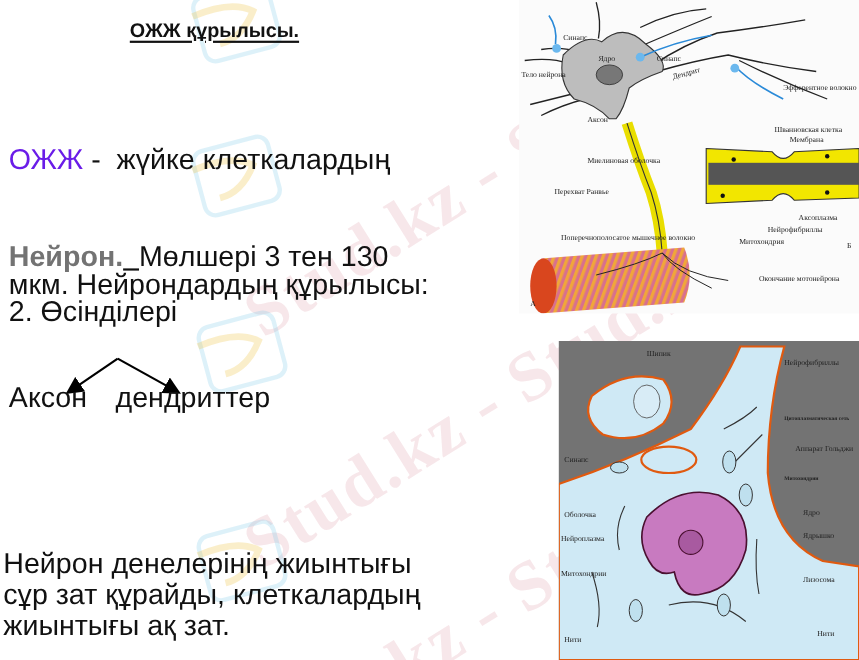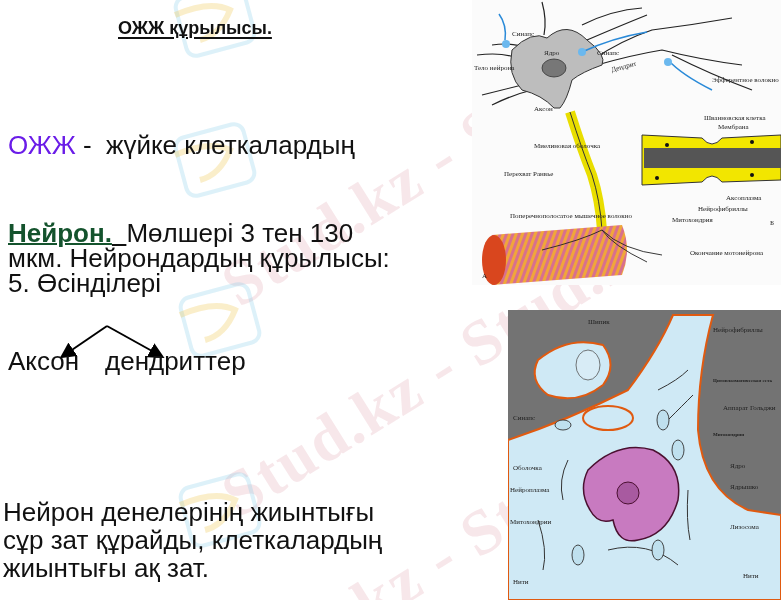--- a/index.html
+++ b/index.html
@@ -11,21 +11,21 @@
   }
   .abs { position: absolute; }
   .title {
     left: 72px; top: 18px; font-size: 18px; font-weight: bold;
     text-decoration: underline; text-decoration-thickness: 2px; text-underline-offset: 3px;
     color: #111;
     margin-left: 46px;
   }
   .para { font-size: 26px; line-height: 25px; }
   .accent { color: #6a1ce8; }
-  .accent-bold { color: #14532d; font-weight: bold; text-decoration: underline; text-decoration-thickness: 2px; }
+  .accent-bold { color: #737373; font-weight: bold; text-decoration-thickness: 2px; }
   .ul-gap { text-decoration: underline; }
   .watermark {
     position: absolute; font-family: "Liberation Serif", serif; font-weight: bold;
     color: rgba(210, 120, 140, 0.18); font-size: 64px; transform: rotate(-32deg);
     white-space: nowrap; pointer-events: none; letter-spacing: 2px;
   }
   .logo-mark {
     position: absolute; width: 110px; height: 90px; pointer-events: none;
   }
   .diagram { position: absolute; overflow: hidden; text-align: right; }
@@ -57,21 +57,21 @@
 
 <div class="abs title">ОЖЖ құрылысы.</div>
 
 <div class="abs para" style="left:8px; top:133px;">
   <div><span class="accent">ОЖЖ</span><span style="white-space:pre;"> -  </span><span>жүйке клеткалардың</span></div>
 </div>
 
 <div class="abs para" style="left:8px; top:221px;">
   <div><span class="accent-bold">Нейрон.</span><span class="ul-gap" style="white-space:pre;">  </span><span>Мөлшері 3 тен 130</span></div>
   <div>мкм. Нейрондардың құрылысы:</div>
-  <div>5. Өсінділері</div>
+  <div>2. Өсінділері</div>
 </div>
 
 <svg class="abs" style="left:0; top:0;" width="300" height="400">
   <defs>
     <marker id="ah" markerWidth="8" markerHeight="8" refX="6" refY="4" orient="auto">
       <path d="M0,0 L8,4 L0,8 z" fill="#000"></path>
     </marker>
   </defs>
   <line x1="107" y1="326" x2="63" y2="356" stroke="#000" stroke-width="2" marker-end="url(#ah)"></line>
   <line x1="107" y1="326" x2="161" y2="356" stroke="#000" stroke-width="2" marker-end="url(#ah)"></line>

